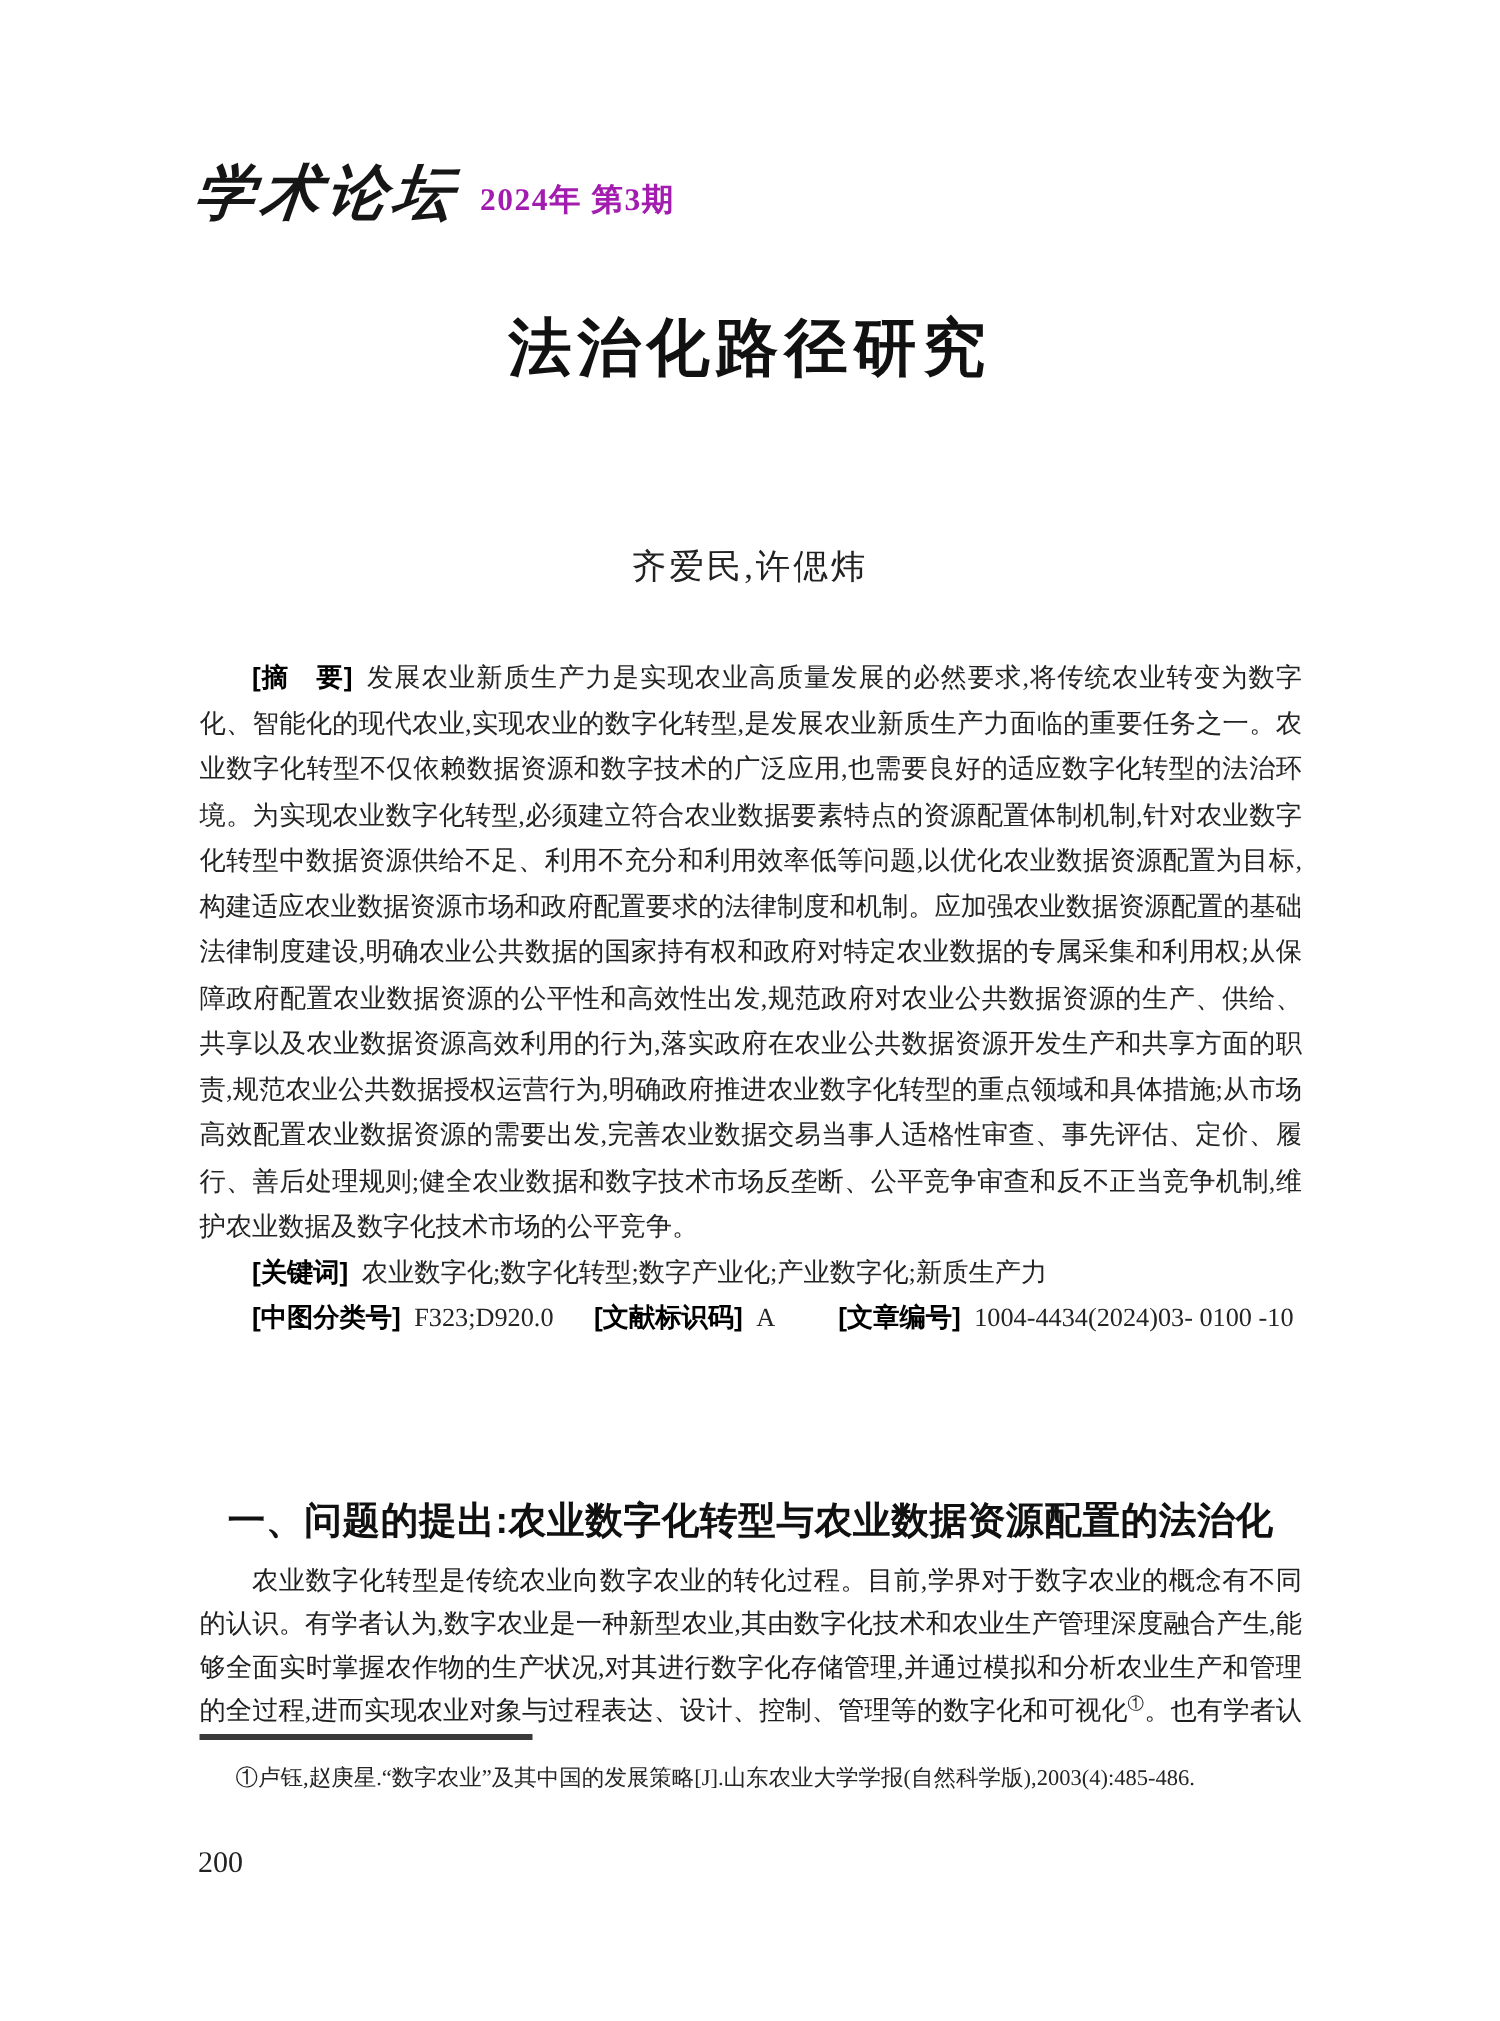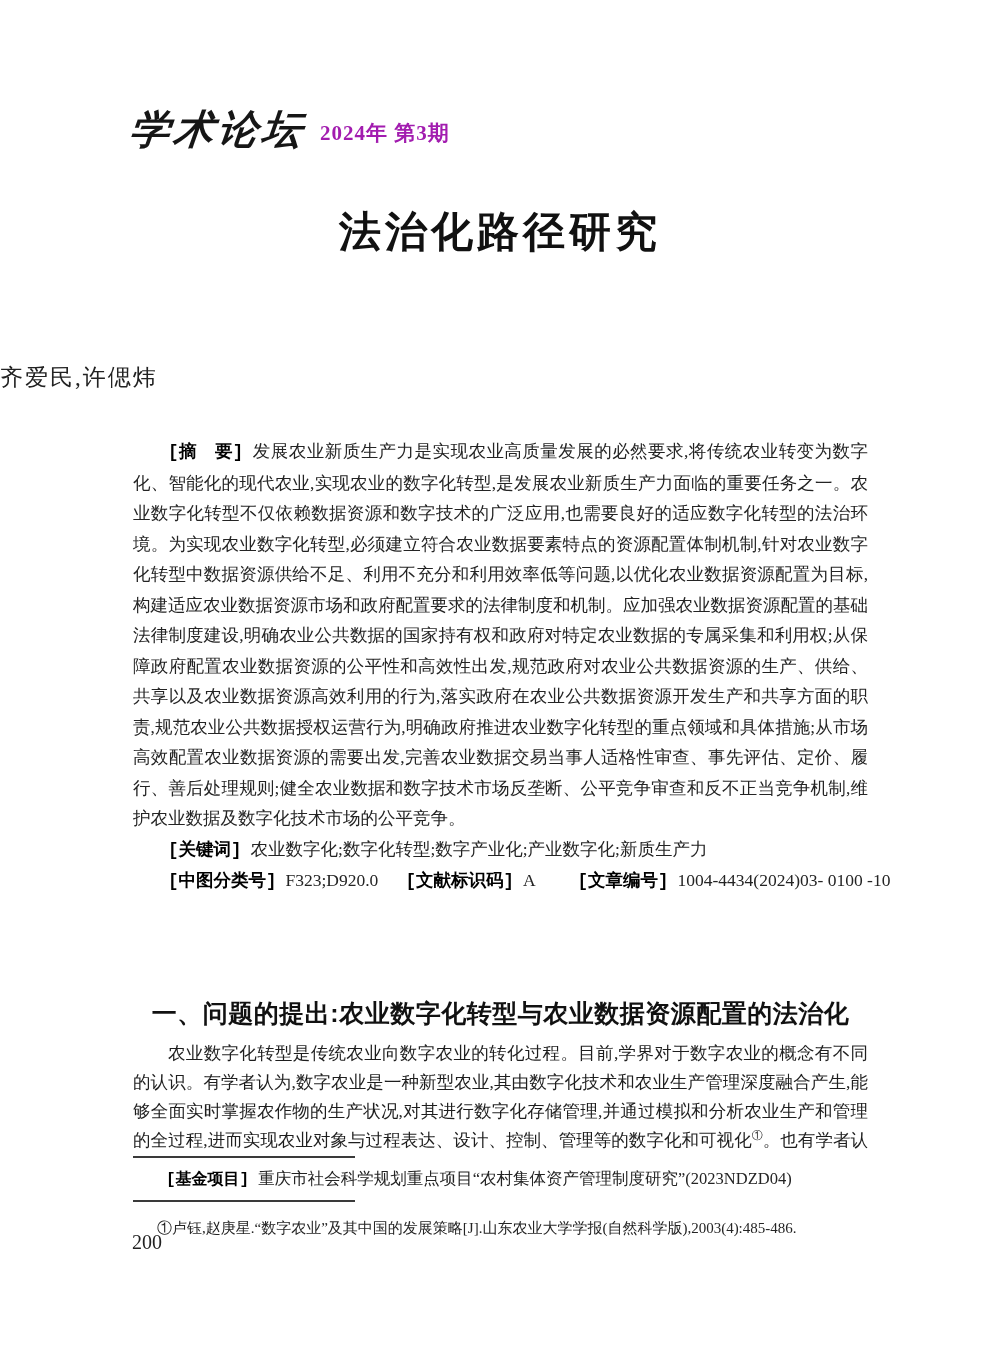--- a/index.html
+++ b/index.html
@@ -40,33 +40,33 @@
   
   .article-title {
     position:absolute; top:205px; left:0; width:1000px;
     text-align:center;
     font-family:"Liberation Sans", sans-serif;
     font-weight:700; font-size:42px; line-height:53px;
     letter-spacing:4px; color:#111;
   }
   .article-authors {
     position:absolute; top:362px; left:0; width:1000px;
-    text-align:left;
+    text-align:center;
     font-size:23px; letter-spacing:2px; color:#222;
   }
 
   
   .front-matter {
     position:absolute; top:436px; left:133px; width:735px;
     font-size:17.5px; line-height:30.5px;
     text-align:justify; color:#242424;
   }
   .front-matter p { text-indent:2em; margin:0; }
   .label {
-    font-family:Liberation Mono, monospace;
+    font-family:Liberation Sans, sans-serif;
     font-weight:700; color:#000;
     margin-right:9px;
   }
   .meta-line { white-space:nowrap; }
   .meta-val-clc { margin-right:27px; }
   .meta-val-doc { margin-right:42px; }
 
   
   .section-heading {
     position:absolute; top:997px; left:133px; width:735px;
@@ -130,20 +130,19 @@
   </div>
 
   <h2 class="section-heading">一、问题的提出:农业数字化转型与农业数据资源配置的法治化</h2>
 
   <div class="body-text">
     <p><span>农业数字化转型是传统农业向数字农业的转化过程。目前,学界对于数字农业的概念有不同的认识。有学者认为,数字农业是一种新型农业,其由数字化技术和农业生产管理深度融合产生,能够全面实时掌握农作物的生产状况,对其进行数字化存储管理,并通过模拟和分析农业生产和管理的全过程,进而实现农业对象与过程表达、设计、控制、管理等的数字化和可视化</span><sup class="fn-ref">①</sup><span>。也有学者认为,数字农</span></p>
   </div>
 
   <div class="footnote-area">
     <div class="footnote-rule"></div>
-    <p class="fund-line"><span class="label">[基金项目]</span><span>重庆市社会科学规划重点项目“农村集体资产管理制度研究”(2023NDZD04)</span></p>
     <div class="footnote-rule"></div>
     <p class="footnote-1">①卢钰,赵庚星.“数字农业”及其中国的发展策略[J].山东农业大学学报(自然科学版),2003(4):485-486.</p>
   </div>
 
   <div class="page-number">200</div>
 
 </div>
 
 </body></html>

